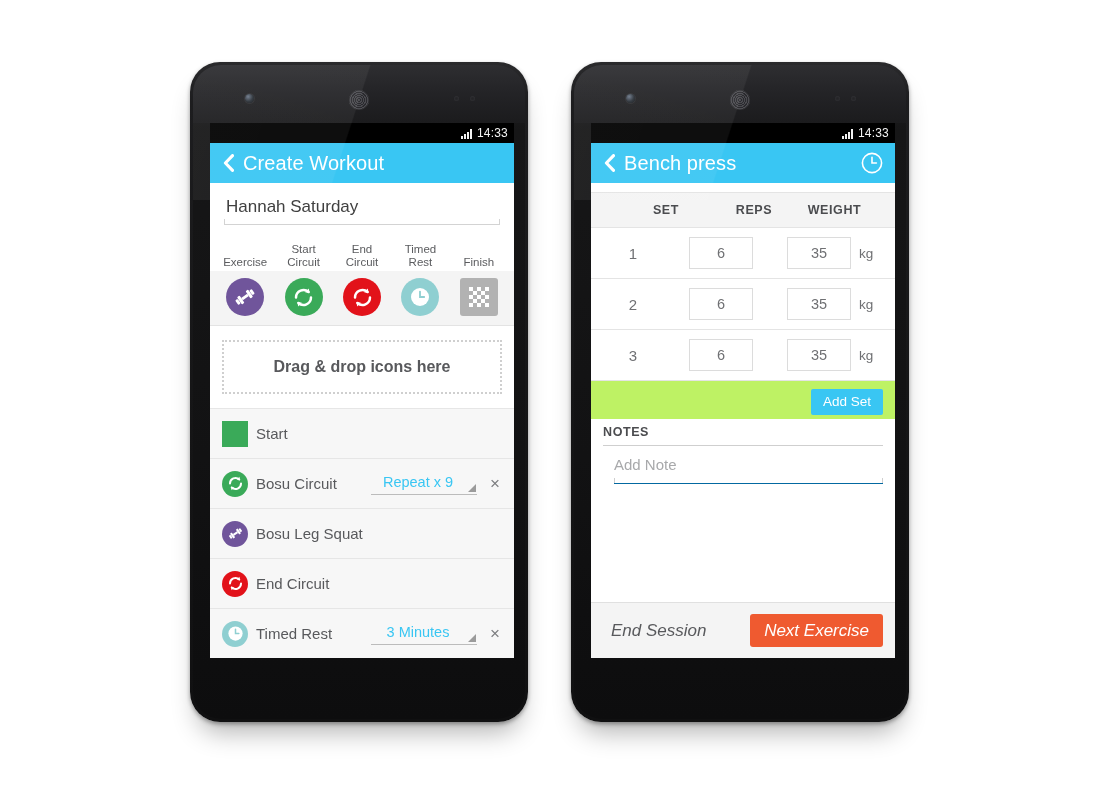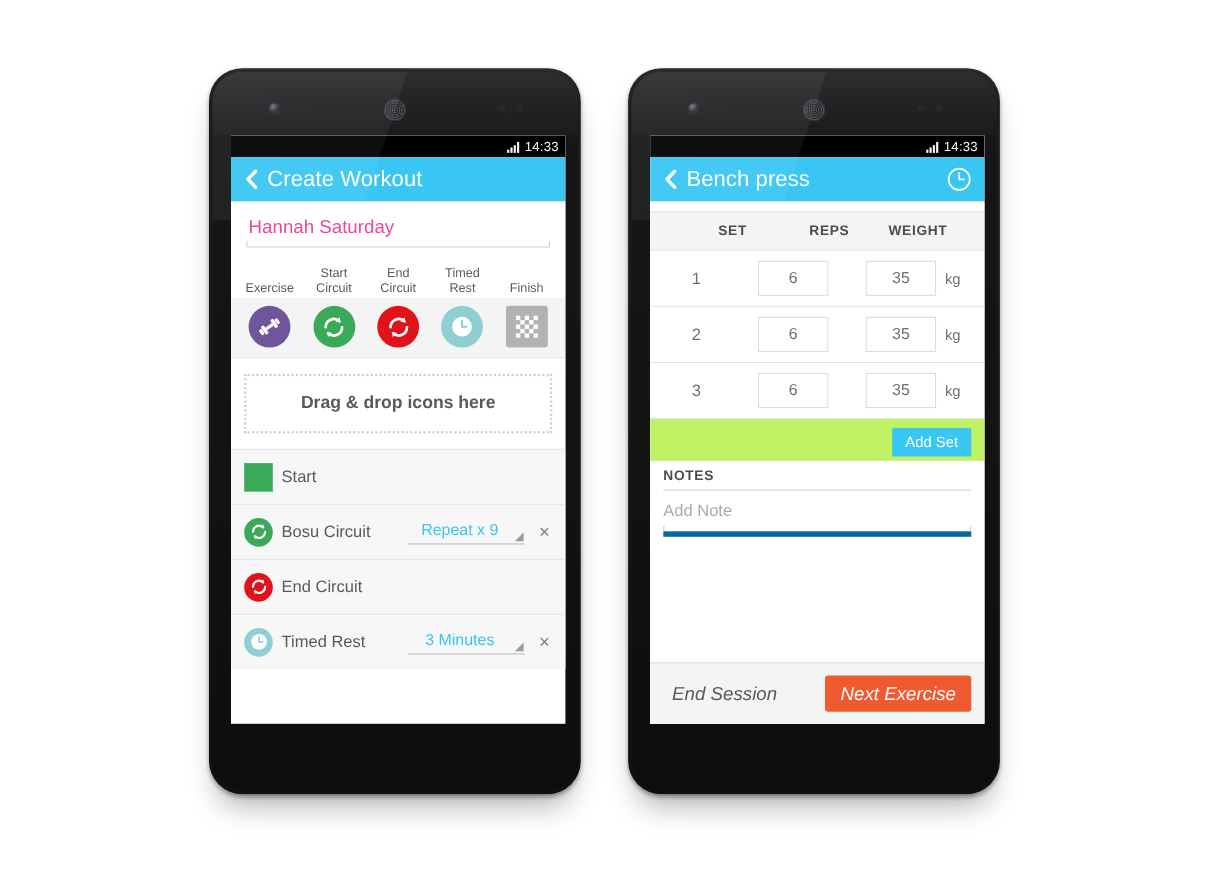--- a/index.html
+++ b/index.html
@@ -159,21 +159,21 @@
     content: "";
     position: absolute;
     bottom: 0;
     width: 1px; height: 5px;
     background: #d3d3d3;
   }
   .name-field::before { left: 0; }
   .name-field::after  { right: 0; }
   .name-field .val {
     font-size: 17px;
-    color: #ec4899;
+    color: #404040;
   }
 
   .tool-labels {
     display: flex;
     background: #ffffff;
     padding: 6px 6px 0 6px;
     box-sizing: border-box;
   }
   .tool-labels .tl {
     flex: 1;
@@ -340,21 +340,22 @@
   .notes-label {
     font-size: 12.5px; font-weight: bold; color:#4b4c4f;
     letter-spacing: .6px;
     padding-bottom: 6px;
     border-bottom: 1px solid #cfcfcf;
   }
   .note-field {
     position: relative;
     margin-top: 10px;
     padding-bottom: 9px;
-    border-bottom: 5px solid #0369a1;
+    border-bottom: 1px solid #0369a1;
+    margin-left: 11px;
   }
   .note-field::before, .note-field::after {
     content:""; position:absolute; bottom:0; width:1px; height:5px; background:#cfcfcf;
   }
   .note-field::before { left:0; }
   .note-field::after { right:0; }
   .note-field .ph { font-size: 15px; color: #a8a9ab; }
 
   .spacer { flex: 1; background:#ffffff; }
 
@@ -534,20 +535,34 @@
             <span class="label">Bosu Circuit</span>
             <span class="seq-opt">
               <span class="spinner">
                 <span class="sv">Repeat x 9</span>
                 <span class="caret"></span>
               </span>
               <span class="x-btn">×</span>
             </span>
           </div>
 
+          <div class="seq-row">
+            <span class="mark">
+              <span class="sm-circ" style="background:#70559b">
+                <svg width="15" height="15" viewBox="0 0 24 24" transform="rotate(-35)">
+                  <rect x="1" y="9" width="3.2" height="6" rx="1" fill="#fff"></rect>
+                  <rect x="4.6" y="7.2" width="3.4" height="9.6" rx="1.1" fill="#fff"></rect>
+                  <rect x="8" y="10.4" width="8" height="3.2" fill="#fff"></rect>
+                  <rect x="16" y="7.2" width="3.4" height="9.6" rx="1.1" fill="#fff"></rect>
+                  <rect x="19.8" y="9" width="3.2" height="6" rx="1" fill="#fff"></rect>
+                </svg>
+              </span>
+            </span>
+            <span class="label">Bosu Leg Squat</span>
+          </div>
 
           <div class="seq-row">
             <span class="mark">
               <span class="sm-circ" style="background:#e2121a">
                 <svg width="17" height="17" viewBox="0 0 24 24">
                   <path d="M4.2 12a7.8 7.8 0 0 1 13.1-5.7" fill="none" stroke="#fff" stroke-width="2.8" stroke-linecap="round"></path>
                   <path d="M19.8 12a7.8 7.8 0 0 1-13.1 5.7" fill="none" stroke="#fff" stroke-width="2.8" stroke-linecap="round"></path>
                   <path d="M17.6 2.6 L18.3 7.4 L13.6 6.5 Z" fill="#fff"></path>
                   <path d="M6.4 21.4 L5.7 16.6 L10.4 17.5 Z" fill="#fff"></path>
                 </svg>

